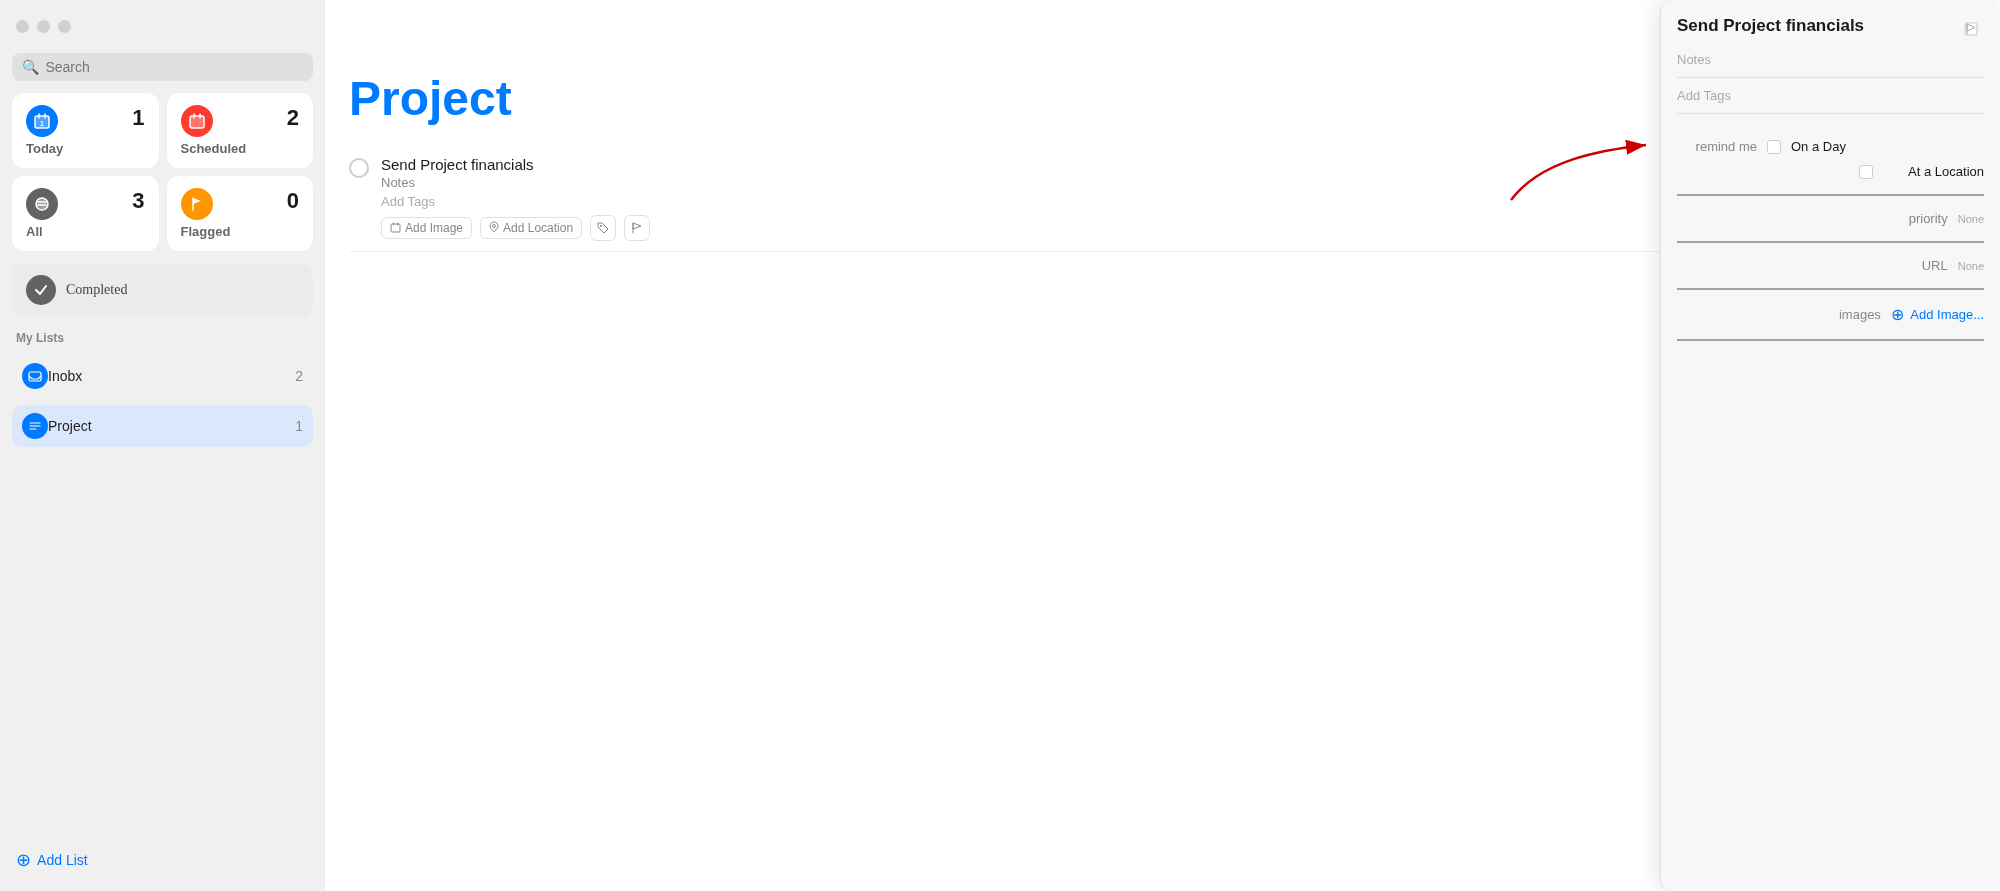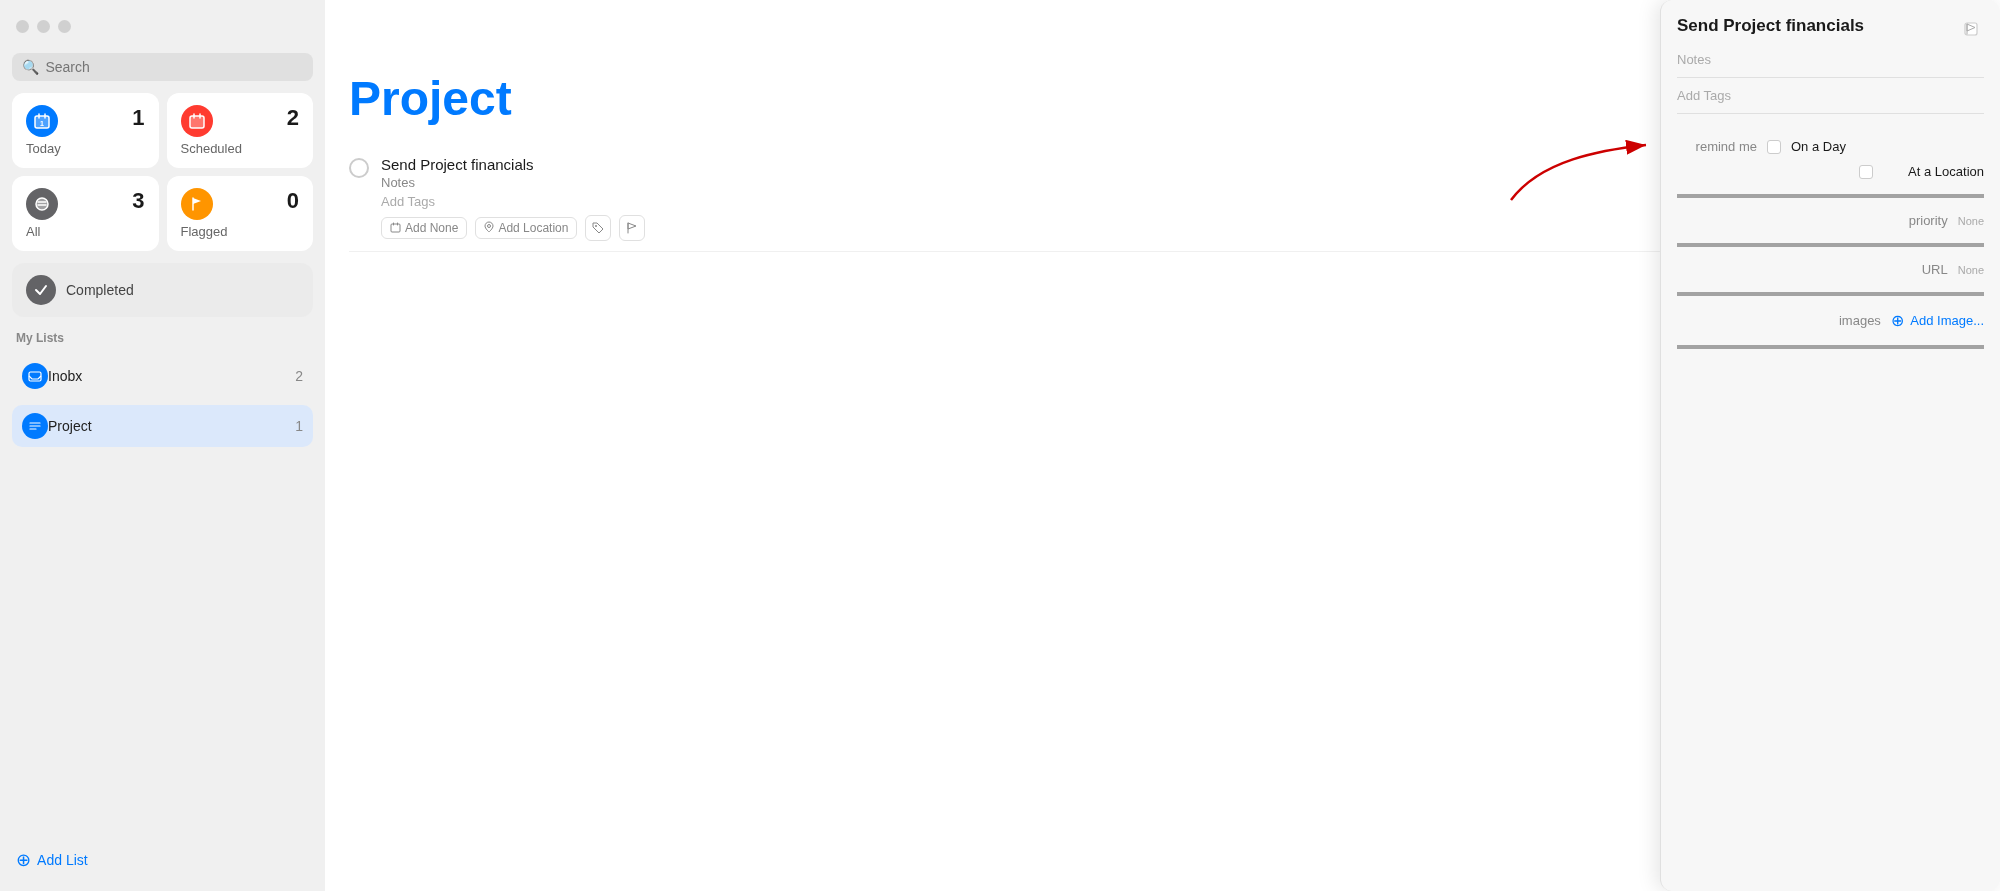--- a/index.html
+++ b/index.html
@@ -95,21 +95,21 @@
 
     .smart-list-count {
       font-size: 22px;
       font-weight: 600;
       color: #1a1a1a;
       text-align: right;
     }
 
     .smart-list-label {
       font-size: 13px;
-      font-weight: 400;
+      font-weight: 700;
       color: #666;
     }
 
     .today-icon { background: #007aff; }
     .scheduled-icon { background: #ff3b30; }
     .all-icon { background: #636366; }
     .flagged-icon { background: #ff9500; }
 
     .completed-item {
       background: #ebebeb;
@@ -130,20 +130,21 @@
       align-items: center;
       justify-content: center;
       color: white;
       font-size: 15px;
     }
 
     .completed-label {
       font-size: 14px;
       font-weight: 500;
       color: #444;
+      font-family: Liberation Serif, serif;
     }
 
     .section-label {
       font-size: 12px;
       font-weight: 600;
       color: #888;
       padding: 6px 4px 2px 4px;
       text-transform: none;
     }
 
@@ -386,21 +387,21 @@
     .detail-tags {
       font-size: 13px;
       color: #aaa;
       margin-bottom: 10px;
       padding-bottom: 10px;
       border-bottom: 1px solid #e0e0e0;
     }
 
     .detail-section {
       padding: 10px 0;
-      border-bottom: 4px solid #a3a3a3;
+      border-bottom: 2px solid #a3a3a3;
     }
 
     .detail-row {
       display: flex;
       align-items: center;
       justify-content: flex-end;
       gap: 10px;
       padding: 5px 0;
     }
 
@@ -597,21 +598,21 @@
       <div class="task-tags">Add Tags</div>
       <div class="task-actions">
         <button class="task-action-btn">
           <span class="task-action-icon">
             <svg width="11" height="11" viewBox="0 0 11 11" fill="none">
               <rect x="1" y="2" width="9" height="8" rx="1" stroke="#888" stroke-width="1" fill="none"></rect>
               <line x1="3.5" y1="1" x2="3.5" y2="3" stroke="#888" stroke-width="1" stroke-linecap="round"></line>
               <line x1="7.5" y1="1" x2="7.5" y2="3" stroke="#888" stroke-width="1" stroke-linecap="round"></line>
             </svg>
           </span>
-          <span>Add None</span>
+          <span>Add Image</span>
         </button>
         <button class="task-action-btn">
           <span class="task-action-icon">
             <svg width="10" height="12" viewBox="0 0 10 12" fill="none">
               <path d="M5 1 C2.8 1 1 2.8 1 5 C1 7.5 5 11 5 11 C5 11 9 7.5 9 5 C9 2.8 7.2 1 5 1 Z" stroke="#888" stroke-width="1" fill="none"></path>
               <circle cx="5" cy="5" r="1.5" stroke="#888" stroke-width="1" fill="none"></circle>
             </svg>
           </span>
           <span>Add Location</span>
         </button>

